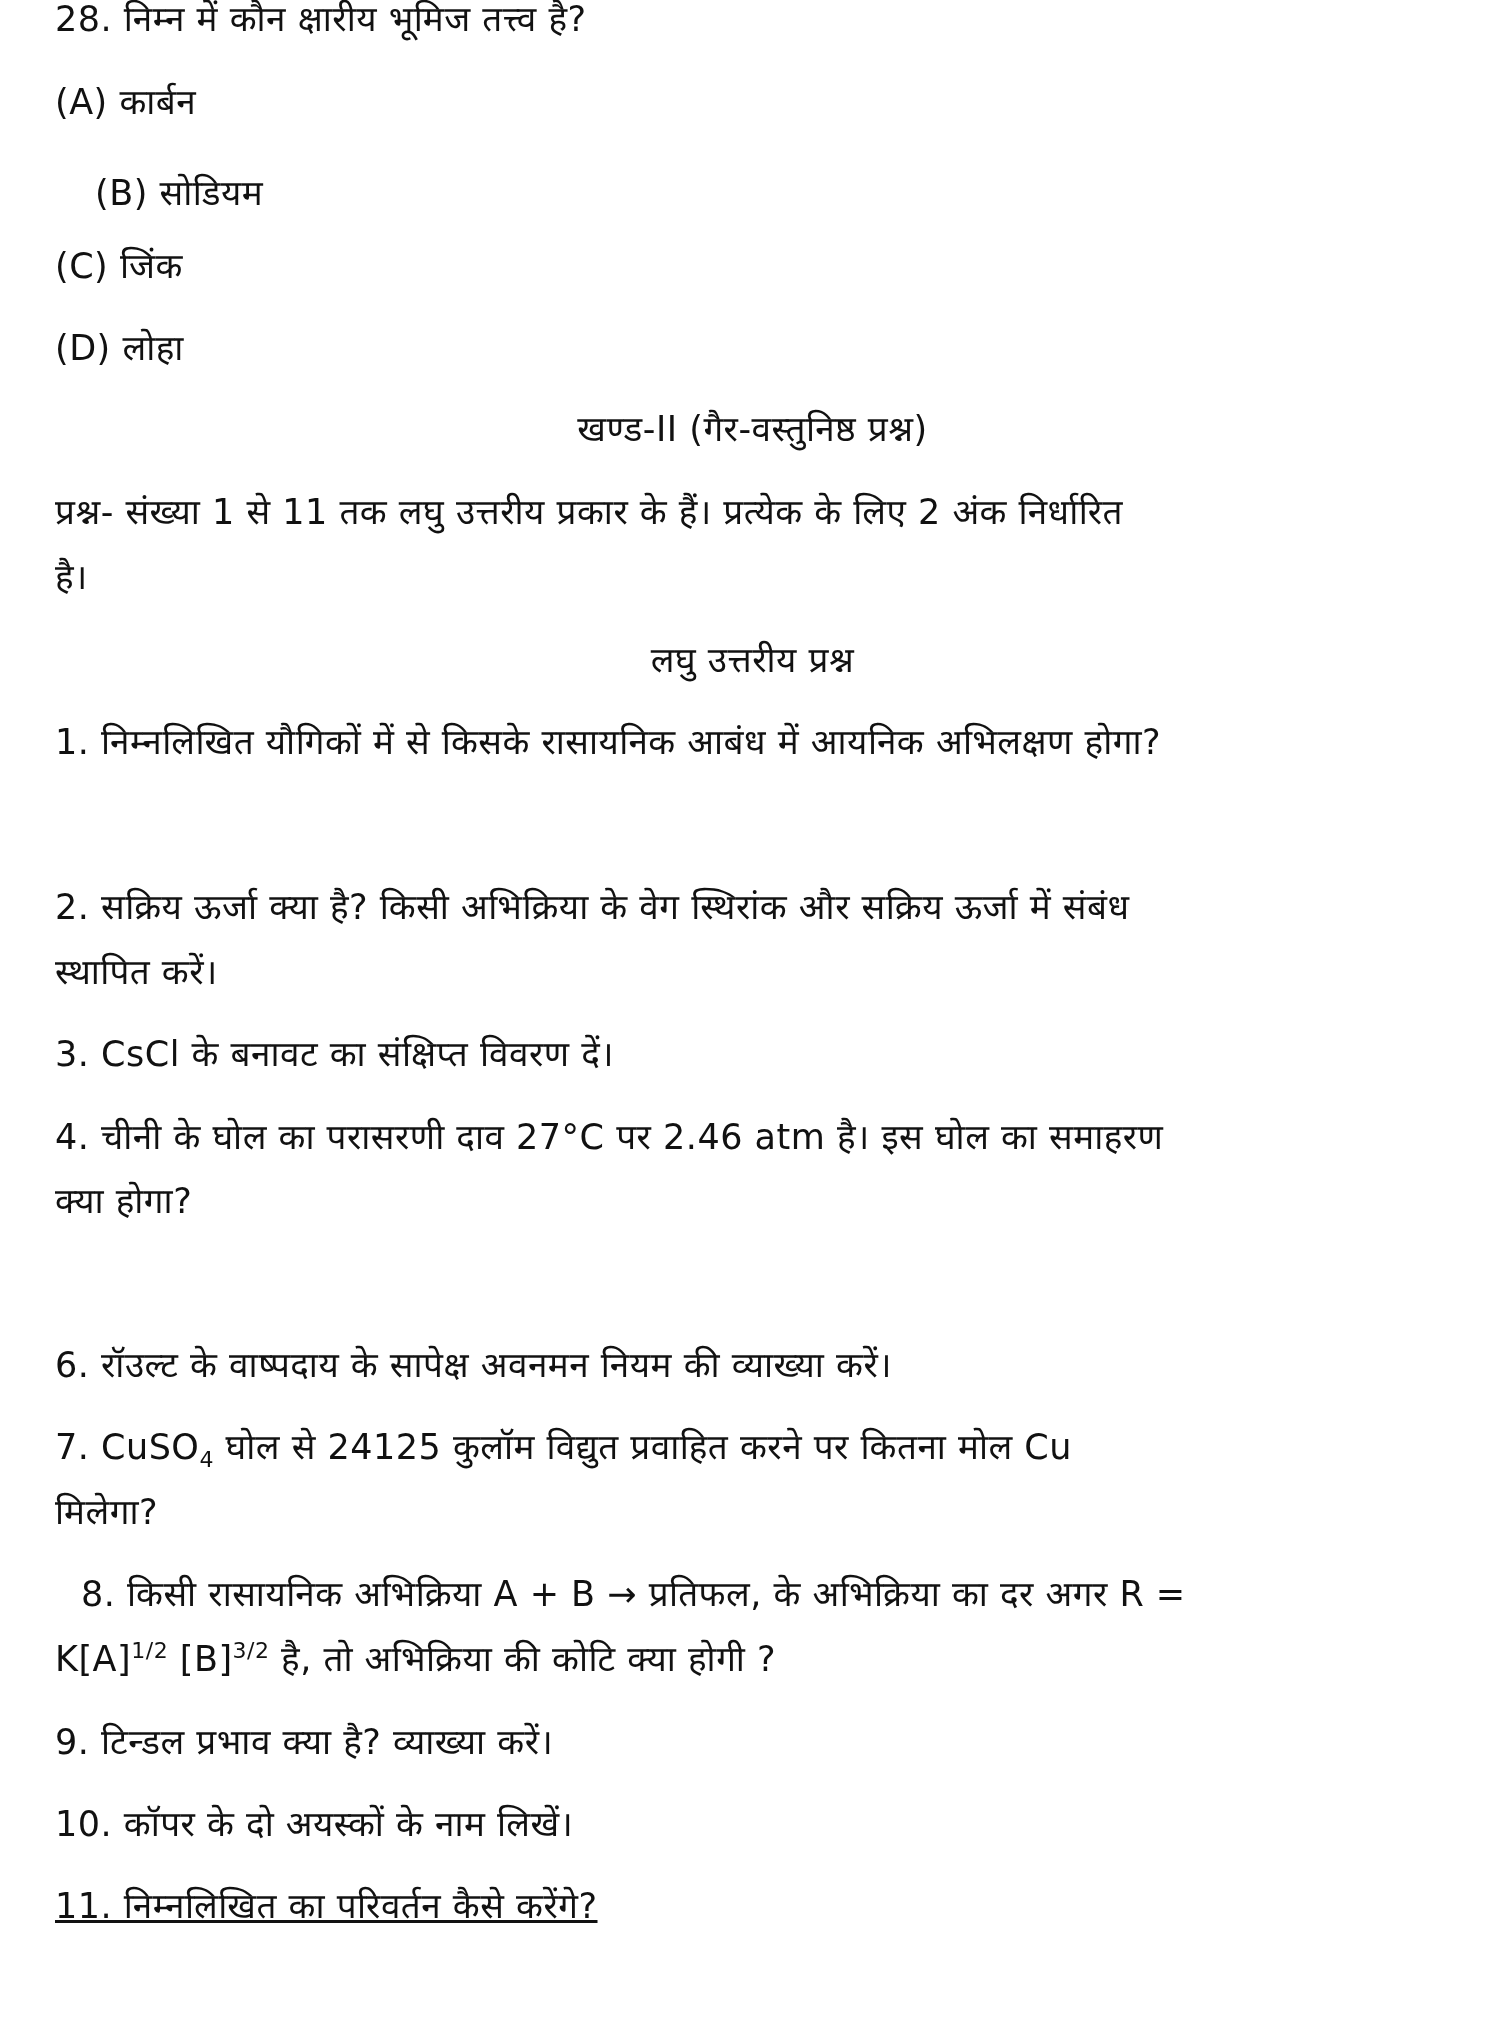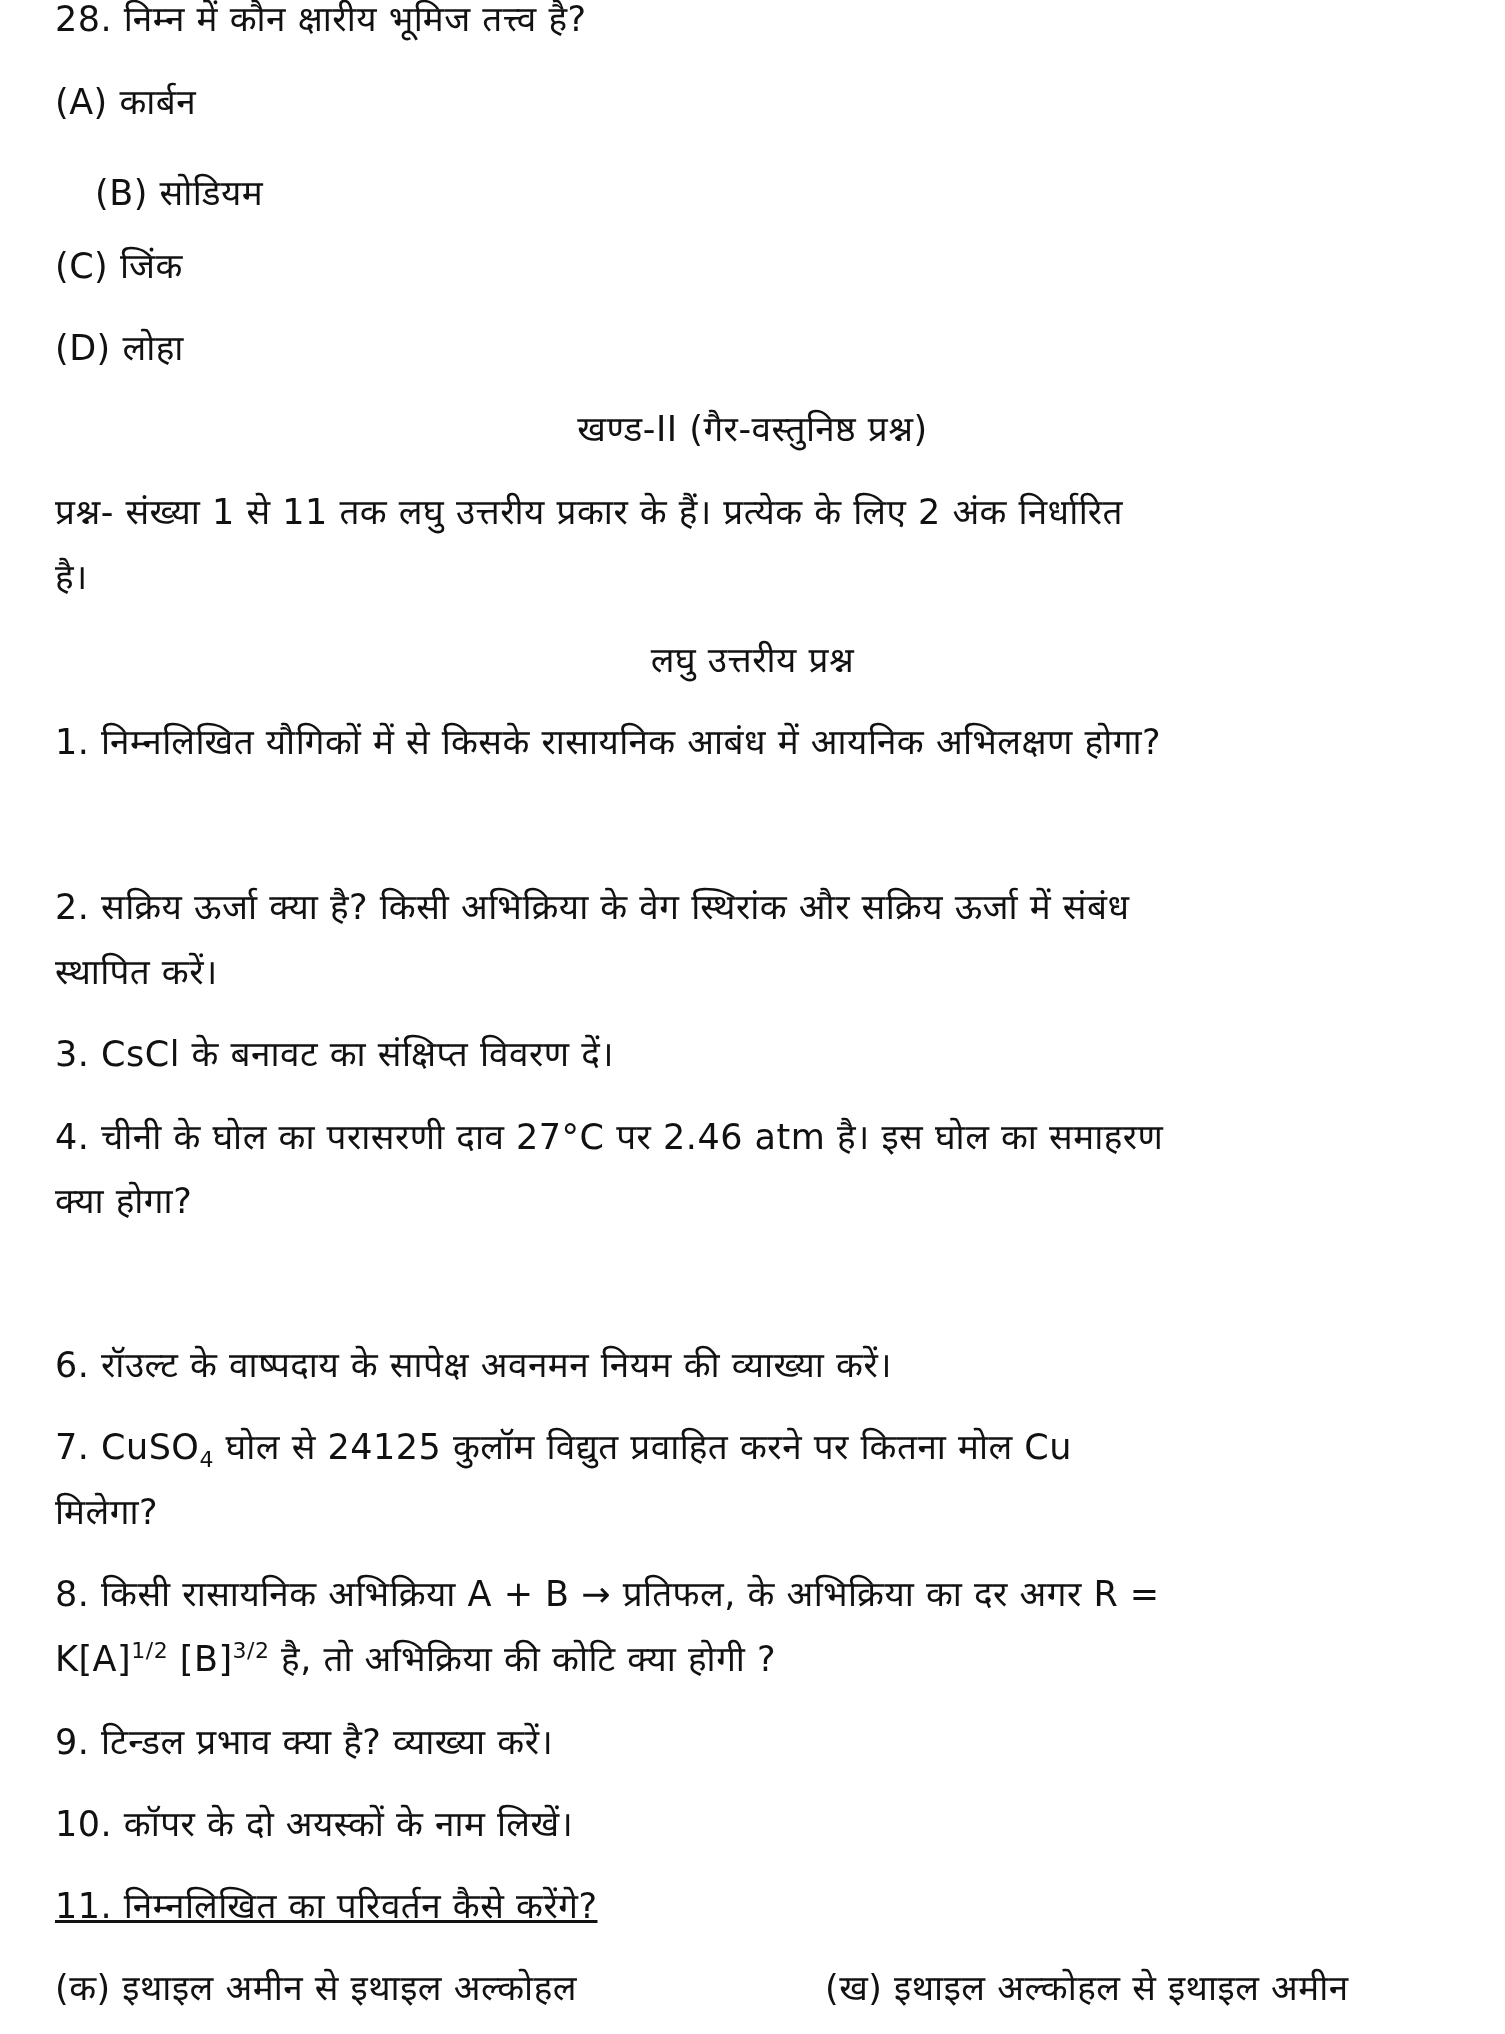--- a/index.html
+++ b/index.html
@@ -79,28 +79,24 @@
   <div class="line" style="top:1184px;">क्या होगा?</div>
 
 
   <div class="line" style="top:1348px;">6. रॉउल्ट के वाष्पदाय के सापेक्ष अवनमन नियम की व्याख्या करें।</div>
 
   <div class="line" style="top:1430px;">
     <span>7. CuSO</span><sub>4</sub><span> घोल से 24125 कुलॉम विद्युत प्रवाहित करने पर कितना मोल Cu</span>
   </div>
   <div class="line" style="top:1495px;">मिलेगा?</div>
 
-  <div class="line" style="top:1577px;">8. किसी रासायनिक अभिक्रिया A + B → प्रतिफल, के अभिक्रिया का दर अगर R =</div>
+  <div class="line" style="top:1577px;margin-left:26px;">8. किसी रासायनिक अभिक्रिया A + B → प्रतिफल, के अभिक्रिया का दर अगर R =</div>
   <div class="line" style="top:1642px;">
     <span>K[A]</span><sup>1/2</sup><span> [B]</span><sup>3/2</sup><span> है, तो अभिक्रिया की कोटि क्या होगी ?</span>
   </div>
 
   <div class="line" style="top:1725px;">9. टिन्डल प्रभाव क्या है? व्याख्या करें।</div>
 
   <div class="line" style="top:1807px;">10. कॉपर के दो अयस्कों के नाम लिखें।</div>
 
   <div class="line" style="top:1889px;text-decoration:underline;">11. निम्नलिखित का परिवर्तन कैसे करेंगे?</div>
-  <div class="line" style="top:1971px; width:1450px;">
-    <span>(क) इथाइल अमीन से इथाइल अल्कोहल</span>
-    <span class="col2">(ख) इथाइल अल्कोहल से इथाइल अमीन</span>
-  </div>
 
 </div>
 
 </body></html>

